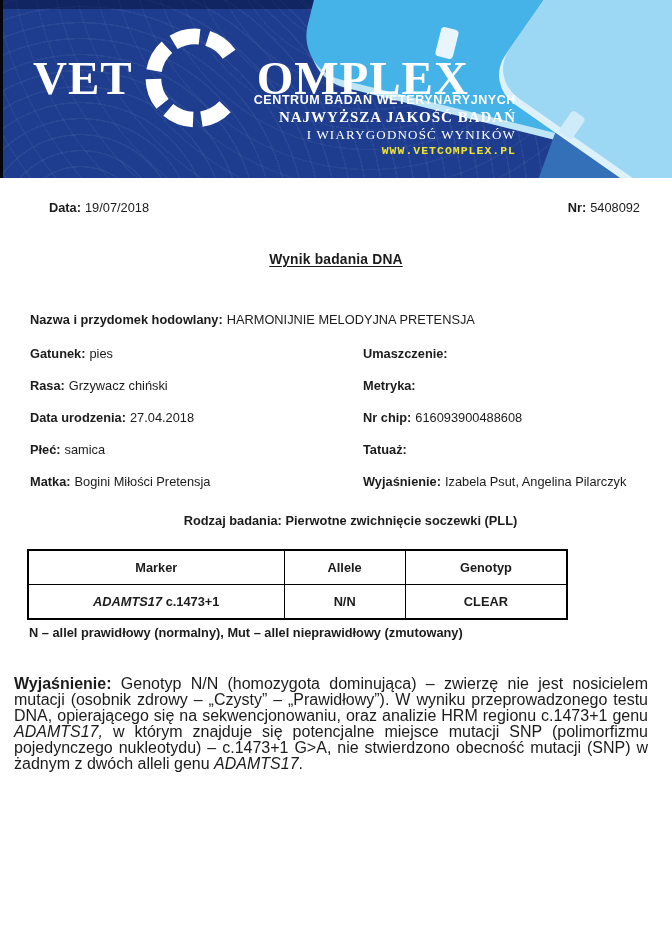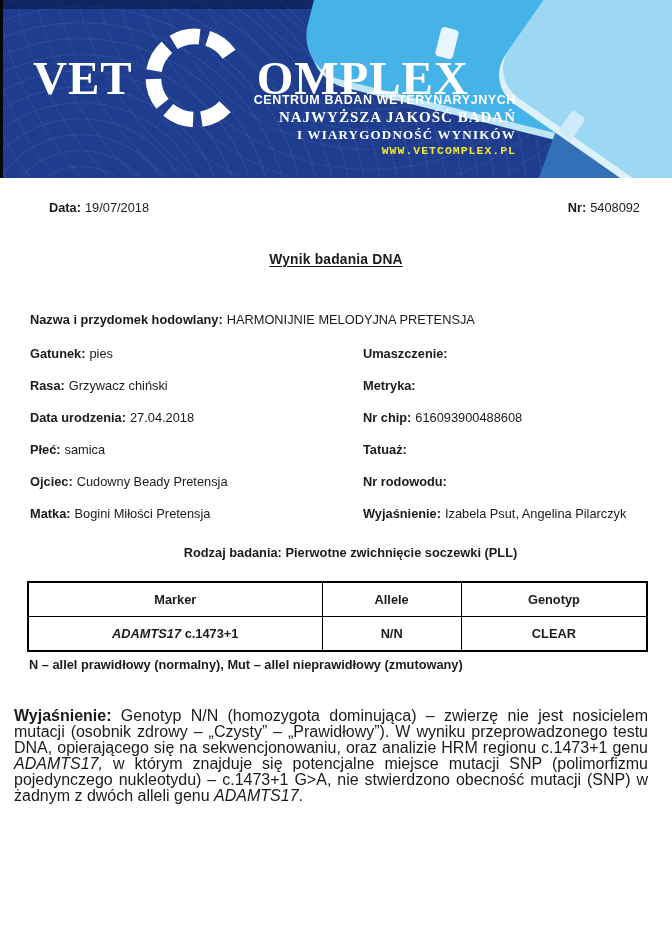--- a/index.html
+++ b/index.html
@@ -32,35 +32,35 @@
     position:absolute;left:33px;top:26px;z-index:3;display:flex;align-items:center;
     font-family:"Liberation Serif",serif;font-weight:bold;color:#ffffff;
     font-size:47px;letter-spacing:1px;line-height:1;gap:24px;
   }
   .logo-ring{width:104px;height:104px;margin:0 -14px;flex:0 0 auto;}
   .taglines{
     position:absolute;right:156px;top:94px;z-index:3;text-align:right;color:#ffffff;line-height:1;
   }
   .tagline1{font-family:"Liberation Sans",sans-serif;font-weight:bold;font-size:12.5px;letter-spacing:.6px;margin-bottom:3px;}
   .tagline2{font-family:"Liberation Serif",serif;font-weight:bold;font-size:15px;letter-spacing:1px;margin-bottom:3px;}
-  .tagline3{font-family:"Liberation Serif",serif;font-weight:bold;font-size:13px;letter-spacing:1.2px;margin-bottom:4px;}
+  .tagline3{font-family:"Liberation Serif",serif;font-weight:normal;font-size:13px;letter-spacing:1.2px;margin-bottom:4px;}
   .website{font-family:Liberation Mono, monospace;font-weight:bold;font-size:11.5px;letter-spacing:1px;color:#efe334;}
   
   .lbl{font-weight:bold;margin-right:4px;}
   .meta-row{display:flex;justify-content:space-between;margin:22px 32px 0 49px;}
   .doc-title{
     margin-top:37px;text-align:center;font-weight:bold;font-size:13.8px;
     text-decoration:underline;text-underline-offset:2px;letter-spacing:.2px;
   }
   .fields{margin:34px 0 0 30px;}
   .frow.single{height:36px;display:flex;align-items:center;}
   .frow.two{height:32px;display:grid;grid-template-columns:333px 1fr;align-items:center;}
   .test-line{margin:16px 0 0 29px;font-weight:bold;height:16px;text-align:center;}
   .result-table{
-    margin:20px 0 0 27px;width:621px;border-collapse:collapse;table-layout:fixed;
+    margin:20px 0 0 27px;width:541px;border-collapse:collapse;table-layout:fixed;
   }
   .result-table th,.result-table td{
     border:1.6px solid #000;height:33px;text-align:center;vertical-align:middle;
     font-size:12.8px;font-weight:bold;padding:0;
   }
   .result-table{border:2px solid #000;}
   .col1{width:47.5%;} .col2{width:22.5%;} .col3{width:30%;}
   .gene{font-style:italic;font-weight:bold;}
   .legend{margin:5px 0 0 29px;font-weight:bold;font-size:12.8px;}
   .explain{
@@ -125,24 +125,20 @@
   </div>
   <div class="frow two">
     <div><span class="lbl">Data urodzenia:</span><span>27.04.2018</span></div>
     <div><span class="lbl">Nr chip:</span><span>616093900488608</span></div>
   </div>
   <div class="frow two">
     <div><span class="lbl">Płeć:</span><span>samica</span></div>
     <div><span class="lbl">Tatuaż:</span><span></span></div>
   </div>
   <div class="frow two">
-    <div><span class="lbl">Ojciec:</span><span>Cudowny Beady Pretensja</span></div>
-    <div><span class="lbl">Nr rodowodu:</span><span></span></div>
-  </div>
-  <div class="frow two">
     <div><span class="lbl">Matka:</span><span>Bogini Miłości Pretensja</span></div>
     <div><span class="lbl">Wyjaśnienie:</span><span>Izabela Psut, Angelina Pilarczyk</span></div>
   </div>
 </div>
 
 <div class="test-line">
   <span>Rodzaj badania:</span> <span>Pierwotne zwichnięcie soczewki (PLL)</span>
 </div>
 
 <table class="result-table">

